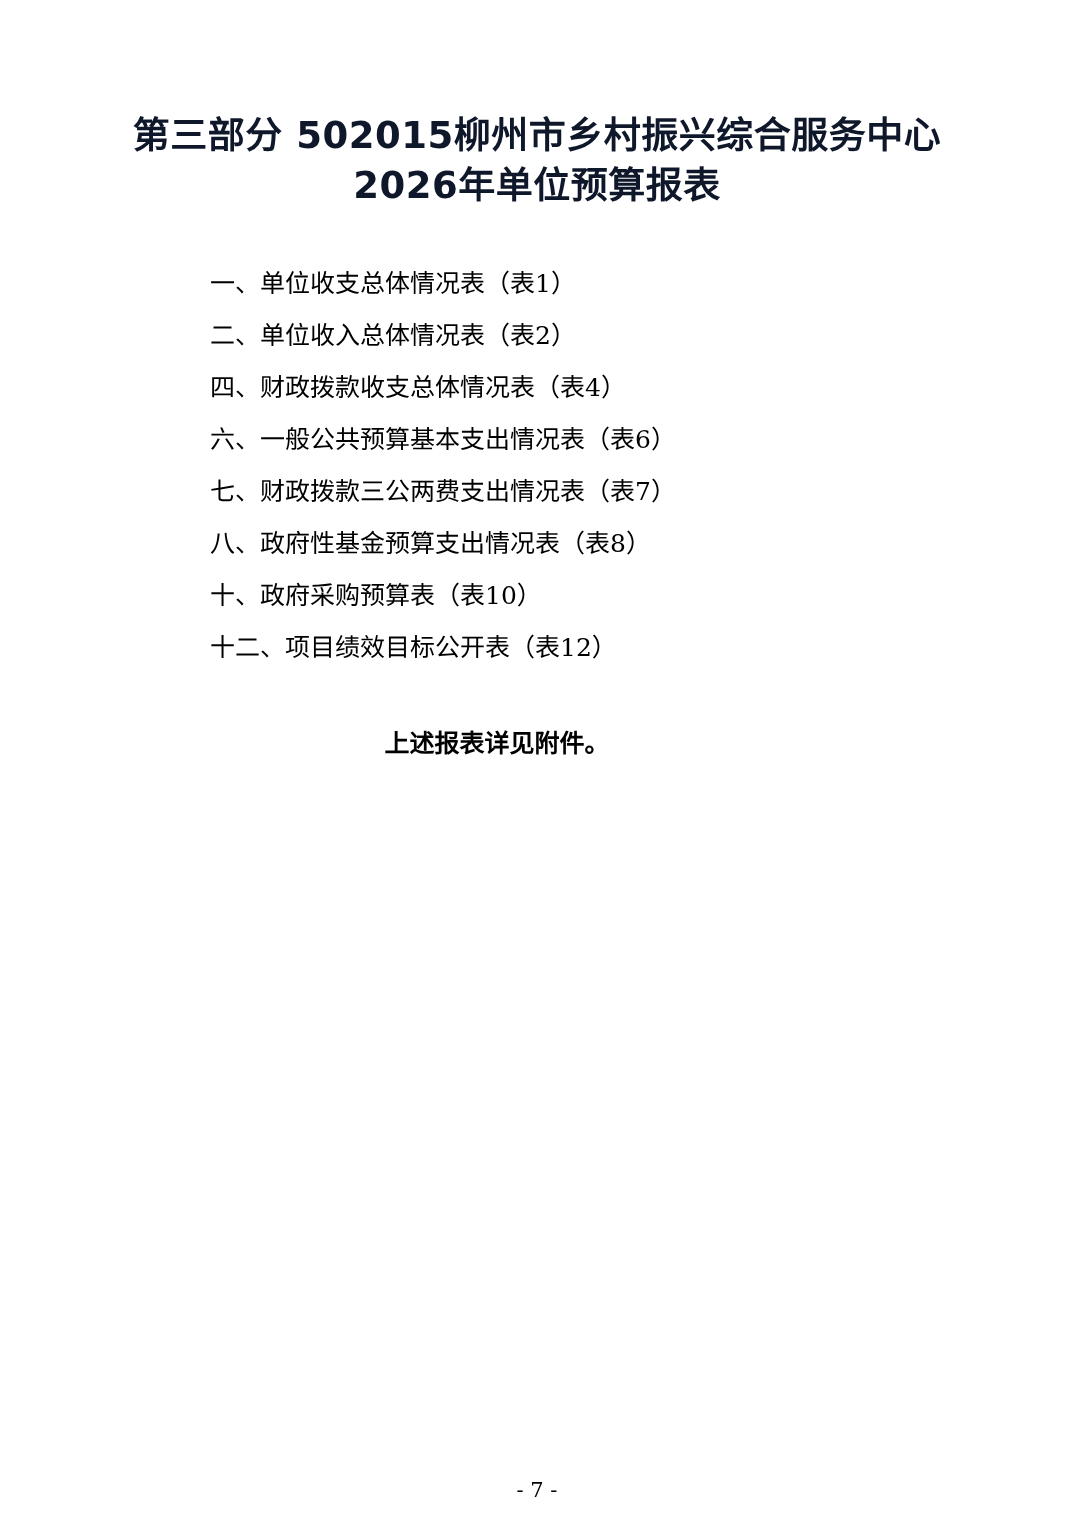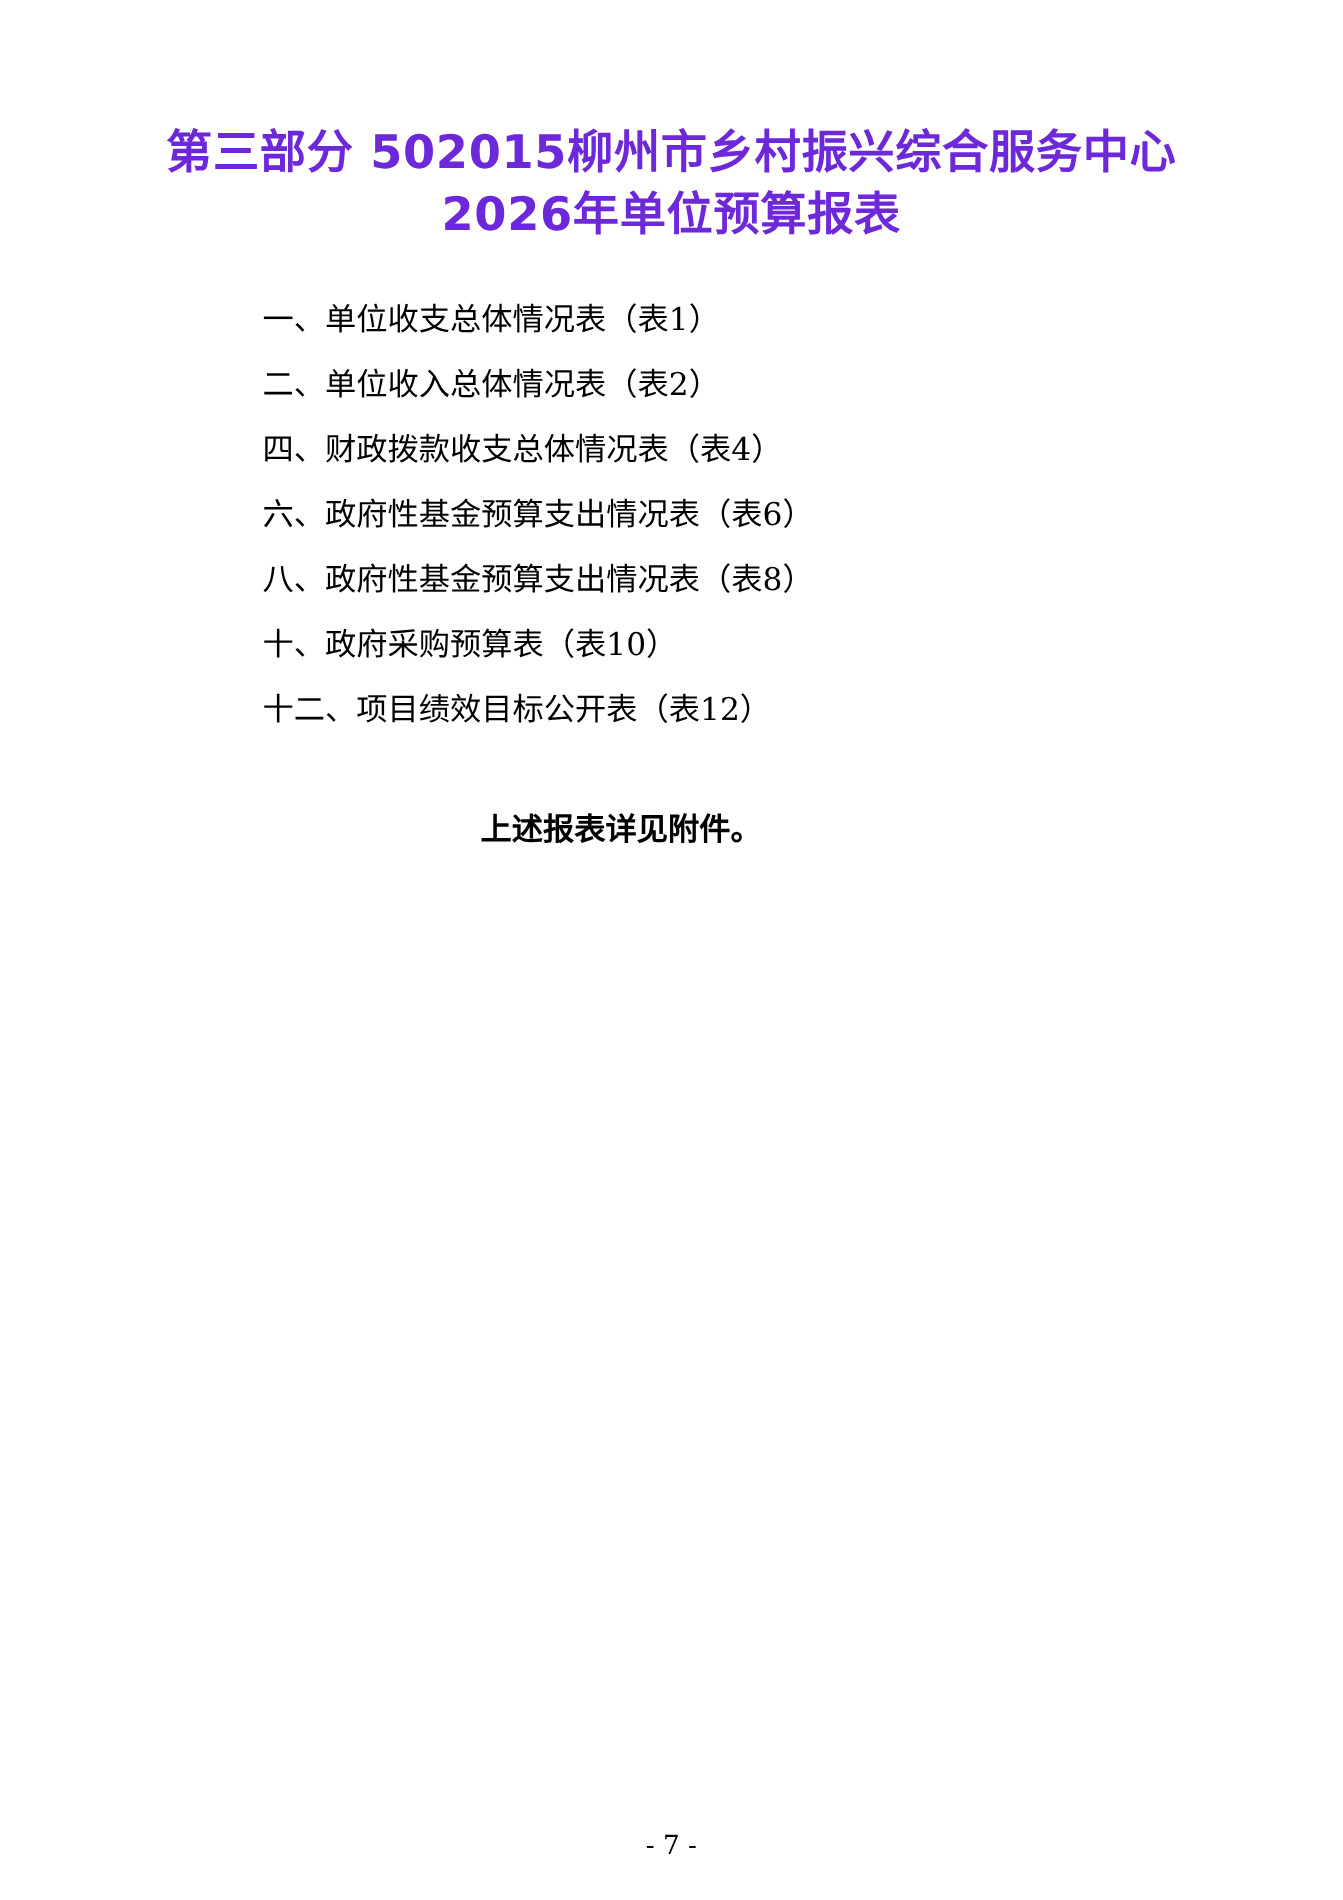--- a/index.html
+++ b/index.html
@@ -17,29 +17,29 @@
     overflow: hidden;
   }
   .page {
     position: relative;
     width: 1074px;
     height: 1520px;
     box-sizing: border-box;
     padding: 0;
   }
   .doc-title {
-    margin: 2px;
+    margin: 16px;
     padding: 95px 110px 0 110px;
     text-align: center;
     font-family: "DejaVu Sans", "Liberation Sans", sans-serif;
     font-weight: 700;
     font-size: 37px;
     line-height: 1.35;
     letter-spacing: 0.5px;
-    color: #6d28d9;
+    color: #0f172a;
   }
   .toc {
     margin: 0;
     padding: 44px 0 0 0;
     list-style: none;
   }
   .toc-item {
     font-family: "DejaVu Serif", "Liberation Serif", serif;
     font-size: 25px;
     line-height: 1.0;
@@ -73,21 +73,22 @@
 <body>
 
 <div class="page">
 
   <h1 class="doc-title">第三部分 502015柳州市乡村振兴综合服务中心2026年单位预算报表</h1>
 
   <ul class="toc">
     <li class="toc-item">一、单位收支总体情况表（表1）</li>
     <li class="toc-item">二、单位收入总体情况表（表2）</li>
     <li class="toc-item">四、财政拨款收支总体情况表（表4）</li>
-    <li class="toc-item">六、政府性基金预算支出情况表（表6）</li>
+    <li class="toc-item">六、一般公共预算基本支出情况表（表6）</li>
+    <li class="toc-item">七、财政拨款三公两费支出情况表（表7）</li>
     <li class="toc-item">八、政府性基金预算支出情况表（表8）</li>
     <li class="toc-item">十、政府采购预算表（表10）</li>
     <li class="toc-item">十二、项目绩效目标公开表（表12）</li>
   </ul>
 
   <p class="note">上述报表详见附件。</p>
 
   <div class="page-number">- 7 -</div>
 
 </div>

